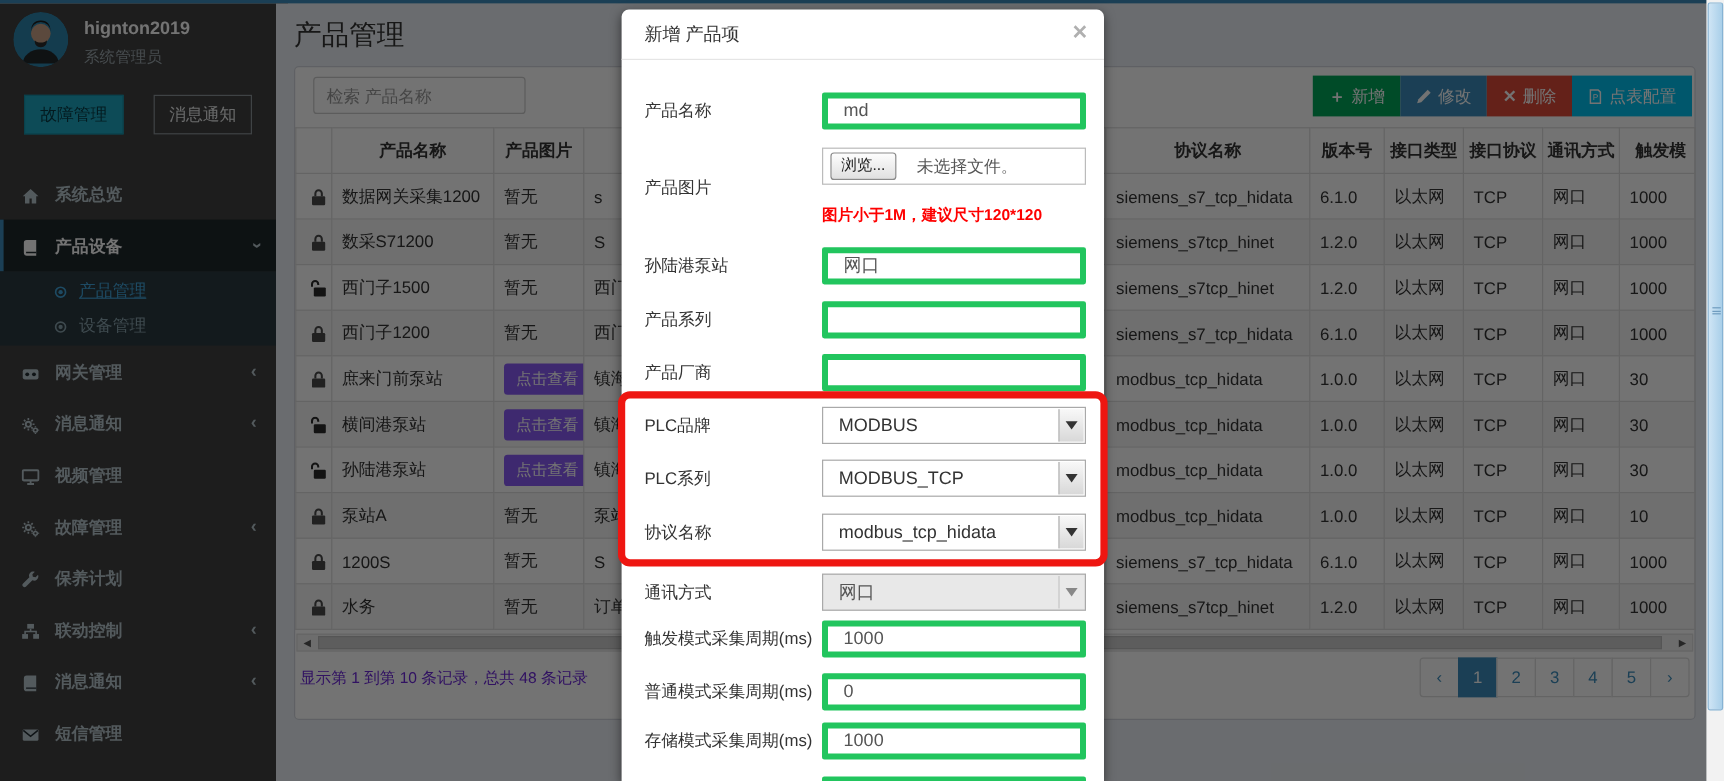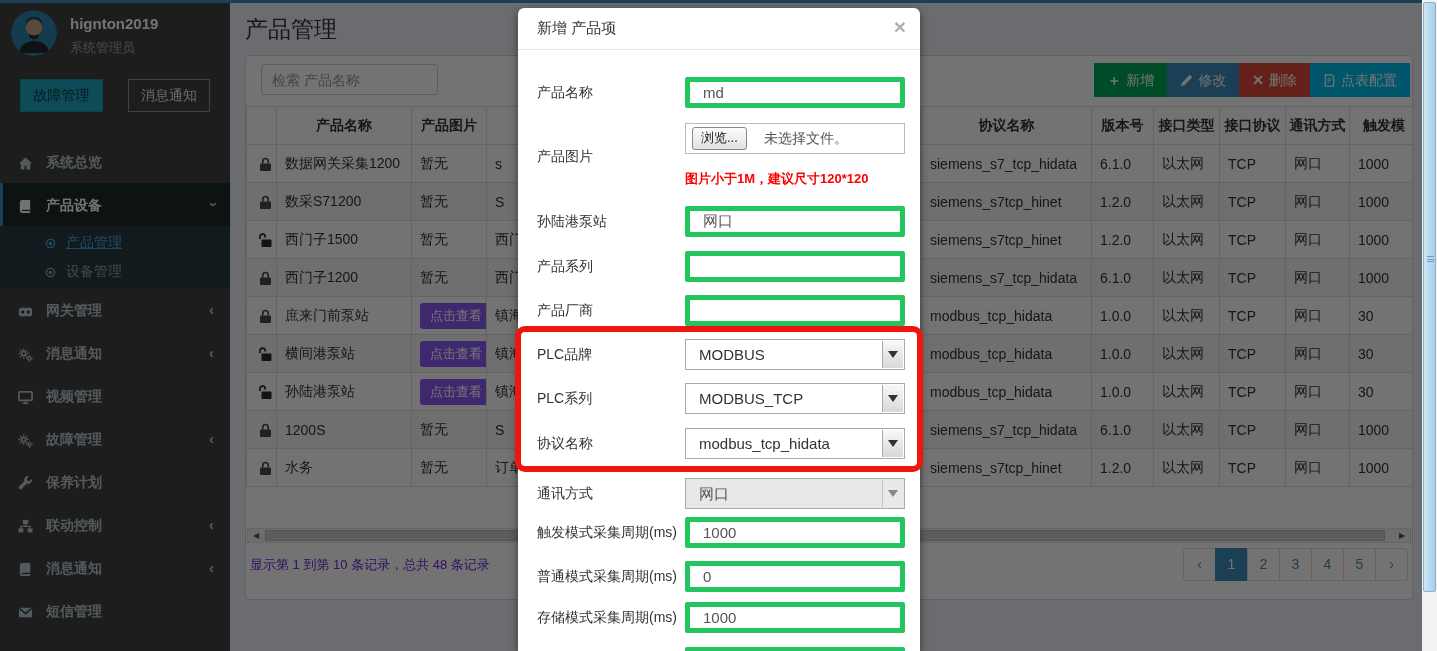--- a/index.html
+++ b/index.html
@@ -429,20 +429,41 @@
     <td class="c-trigger">30</td>
   </tr>
             <tr class="locked">
     <td class="c-lock">
       <span class="lock-ic lk-closed"><svg viewBox="0 0 13 15">
                     <rect x="1" y="6.5" width="11" height="7.5" rx="1" fill="#4a4a4a"></rect>
                     <path d="M3.8 6.5V4.2a2.7 2.7 0 0 1 5.4 0v2.3" fill="none" stroke="#4a4a4a" stroke-width="1.7"></path>
                   </svg></span>
       
     </td>
+    <td class="c-name">泵站A</td>
+    <td class="c-image">
+      <span class="img-text">暂无</span>
+      
+    </td>
+    <td class="c-model">泵站</td>
+    <td class="c-protocol">modbus_tcp_hidata</td>
+    <td class="c-version">1.0.0</td>
+    <td class="c-iface_type">以太网</td>
+    <td class="c-iface_proto">TCP</td>
+    <td class="c-comm">网口</td>
+    <td class="c-trigger">10</td>
+  </tr>
+            <tr class="locked">
+    <td class="c-lock">
+      <span class="lock-ic lk-closed"><svg viewBox="0 0 13 15">
+                    <rect x="1" y="6.5" width="11" height="7.5" rx="1" fill="#4a4a4a"></rect>
+                    <path d="M3.8 6.5V4.2a2.7 2.7 0 0 1 5.4 0v2.3" fill="none" stroke="#4a4a4a" stroke-width="1.7"></path>
+                  </svg></span>
+      
+    </td>
     <td class="c-name">1200S</td>
     <td class="c-image">
       <span class="img-text">暂无</span>
       
     </td>
     <td class="c-model">S</td>
     <td class="c-protocol">siemens_s7_tcp_hidata</td>
     <td class="c-version">6.1.0</td>
     <td class="c-iface_type">以太网</td>
     <td class="c-iface_proto">TCP</td>

